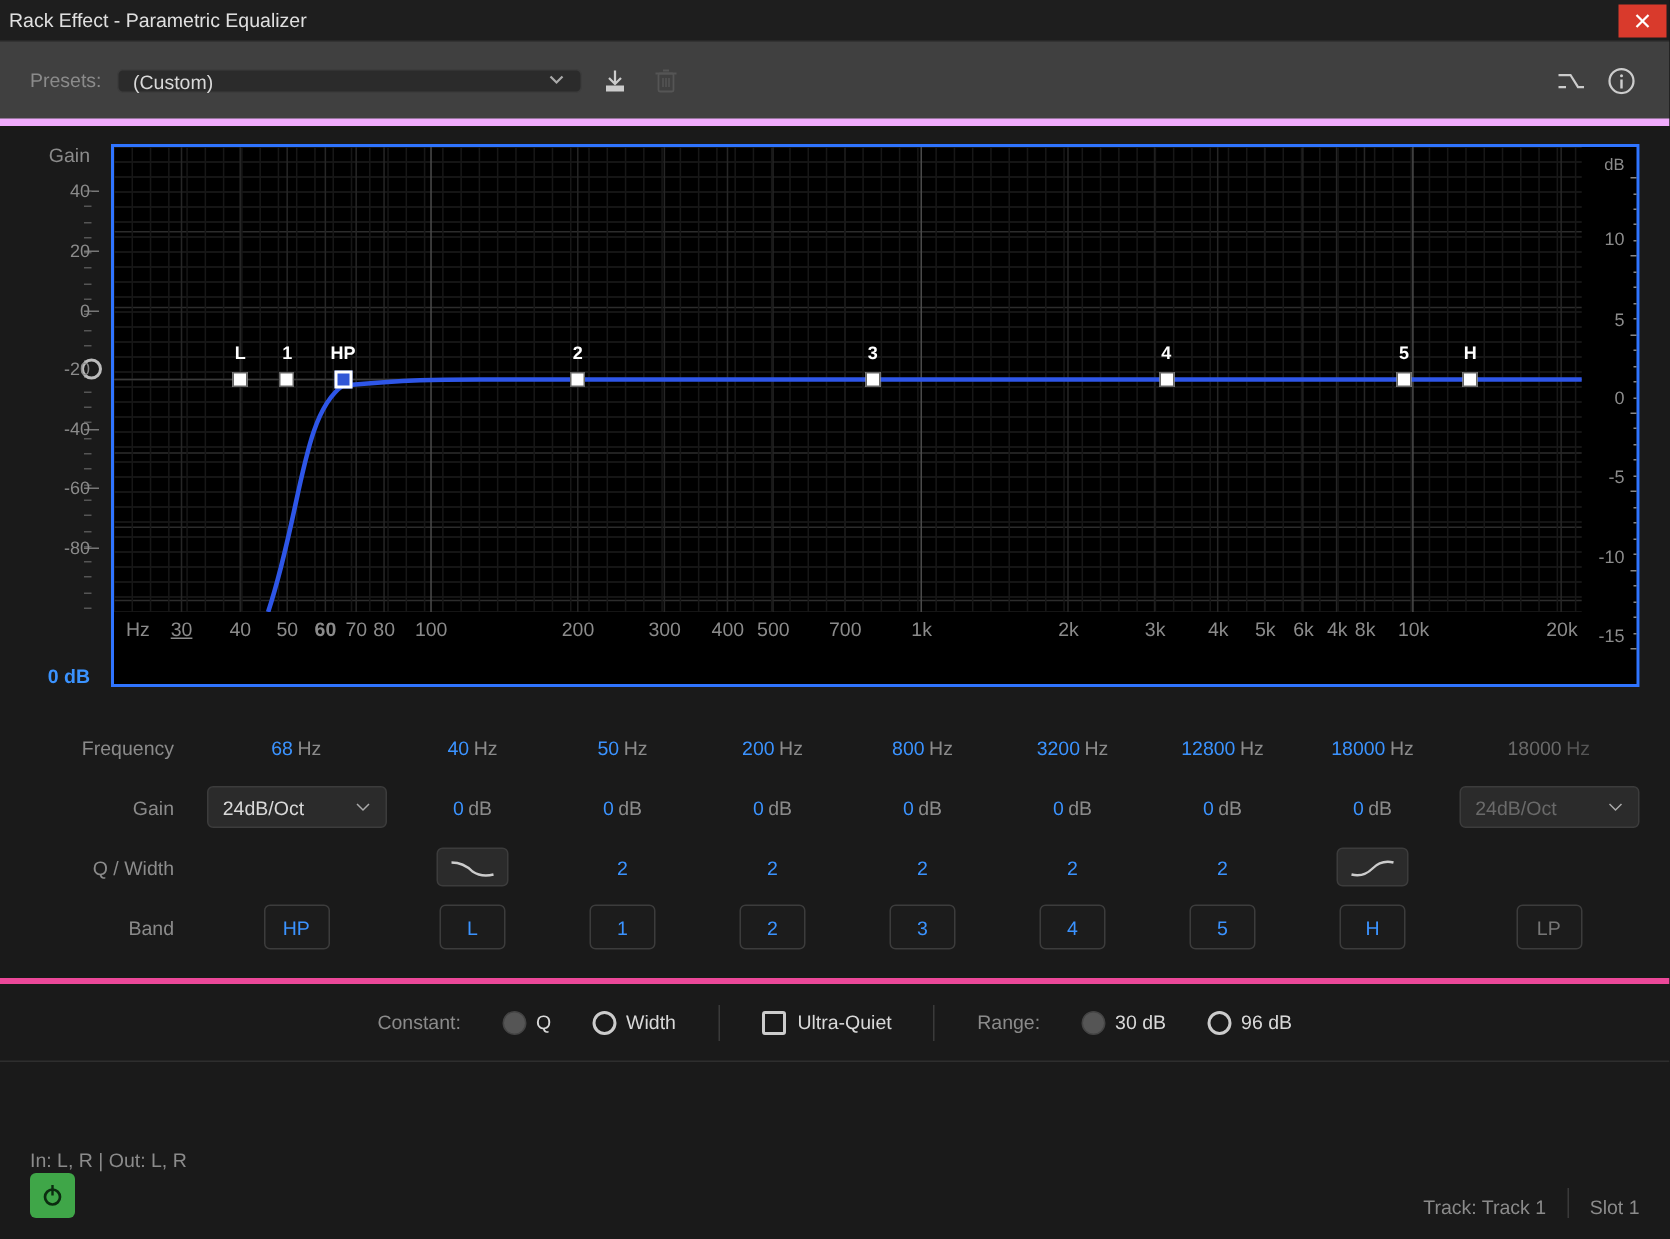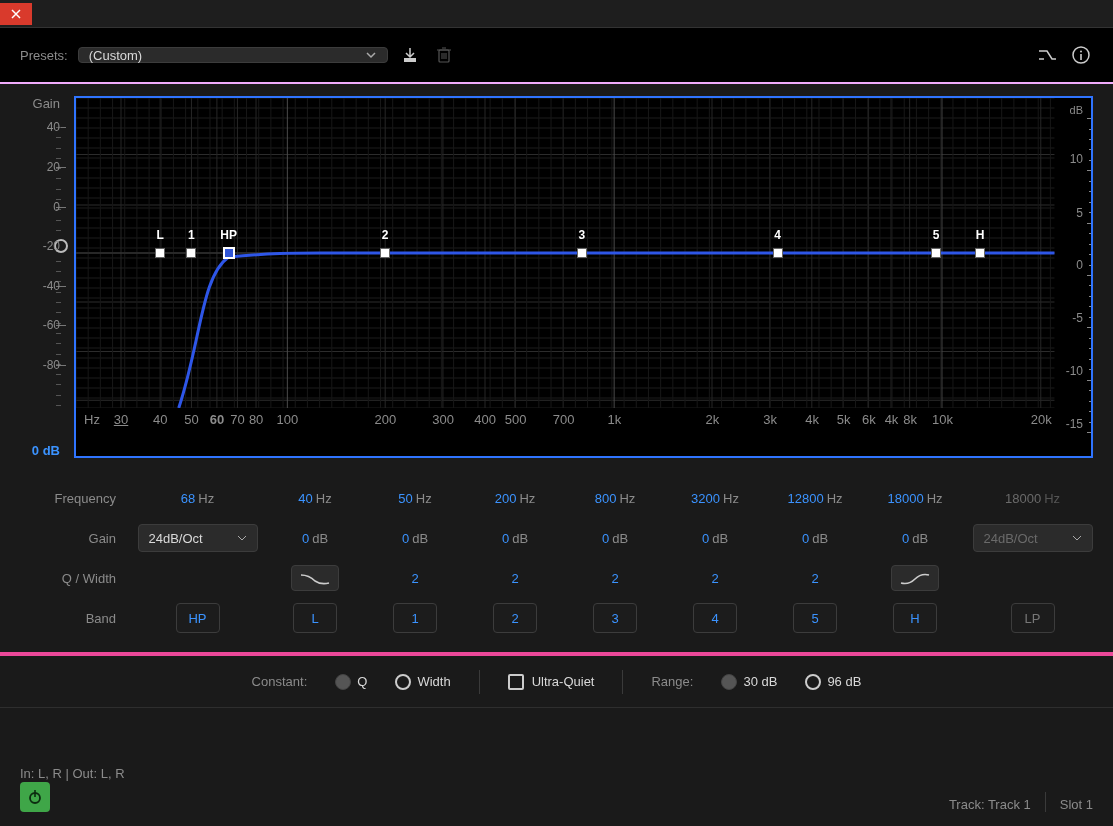--- a/index.html
+++ b/index.html
@@ -14,23 +14,23 @@
     --green:#3fa648;
     --red:#d93a2c;
   }
   *{box-sizing:border-box;font-family:'Segoe UI',Arial,sans-serif;font-size:13px;user-select:none;}
   html,body{margin:0;padding:0;width:1113px;height:826px;background:var(--bg);color:var(--text);}
   
   .titlebar{display:flex;align-items:center;height:28px;background:#1e1e1e;border-bottom:1px solid #333;}
   .titlebar .title{flex:1;padding-left:6px;color:#e0e0e0;}
   .titlebar .close{width:32px;height:22px;margin-right:2px;background:var(--red);color:#fff;display:flex;align-items:center;justify-content:center;cursor:pointer;}
   
-  .toolbar{display:flex;align-items:center;gap:10px;height:56px;padding:0 20px;background:#000000;border-bottom:2px solid #f0abfc;}
+  .toolbar{display:flex;align-items:center;gap:10px;height:56px;padding:0 20px;background:#404040;border-bottom:5px solid #f0abfc;}
   .toolbar .label{color:var(--text-dim);}
-  .select{display:flex;align-items:center;justify-content:space-between;height:16px;min-width:310px;padding:0 10px;background:var(--bg2);border:1px solid var(--border);border-radius:4px;cursor:pointer;}
+  .select{display:flex;justify-content:space-between;height:16px;min-width:310px;padding:0 10px;background:var(--bg2);border:1px solid var(--border);border-radius:4px;cursor:pointer;}
   .chev{color:#aaa;}
   .icon-btn{width:24px;height:24px;display:flex;align-items:center;justify-content:center;color:#ccc;cursor:pointer;}
   .icon-btn.dim{color:#555;}
   .toolbar-spacer{flex:1;}
   
   .body{padding:12px 20px 2px 20px;}
   .eqwrap{display:flex;gap:14px;}
   .left-scale{width:40px;display:flex;flex-direction:column;align-items:flex-end;}
   .ylabel{color:var(--text-dim);margin-bottom:16px;}
   .lticks{position:relative;height:278px;}
@@ -79,20 +79,21 @@
   .power{width:30px;height:30px;border-radius:4px;background:var(--green);display:flex;align-items:center;justify-content:center;color:#0c2c10;cursor:pointer;}
   .io{position:absolute;left:20px;top:4px;color:var(--text-dim);}
   .fspacer{flex:1;}
   .ftxt{color:var(--text-dim);}
   .fdiv{width:1px;height:20px;background:#3a3a3a;}
 </style>
 </head>
 <body>
 
 <div class="titlebar">
+  <div class="title">Rack Effect - Parametric Equalizer</div>
   <div class="close">
     <svg width="10" height="10" viewBox="0 0 10 10">
         <path d="M1 1 L9 9 M9 1 L1 9" stroke="#fff" stroke-width="1.5"></path>
       </svg>
   </div>
 </div>
 
 <div class="toolbar">
   <span class="label">Presets:</span>
   <div class="select">

